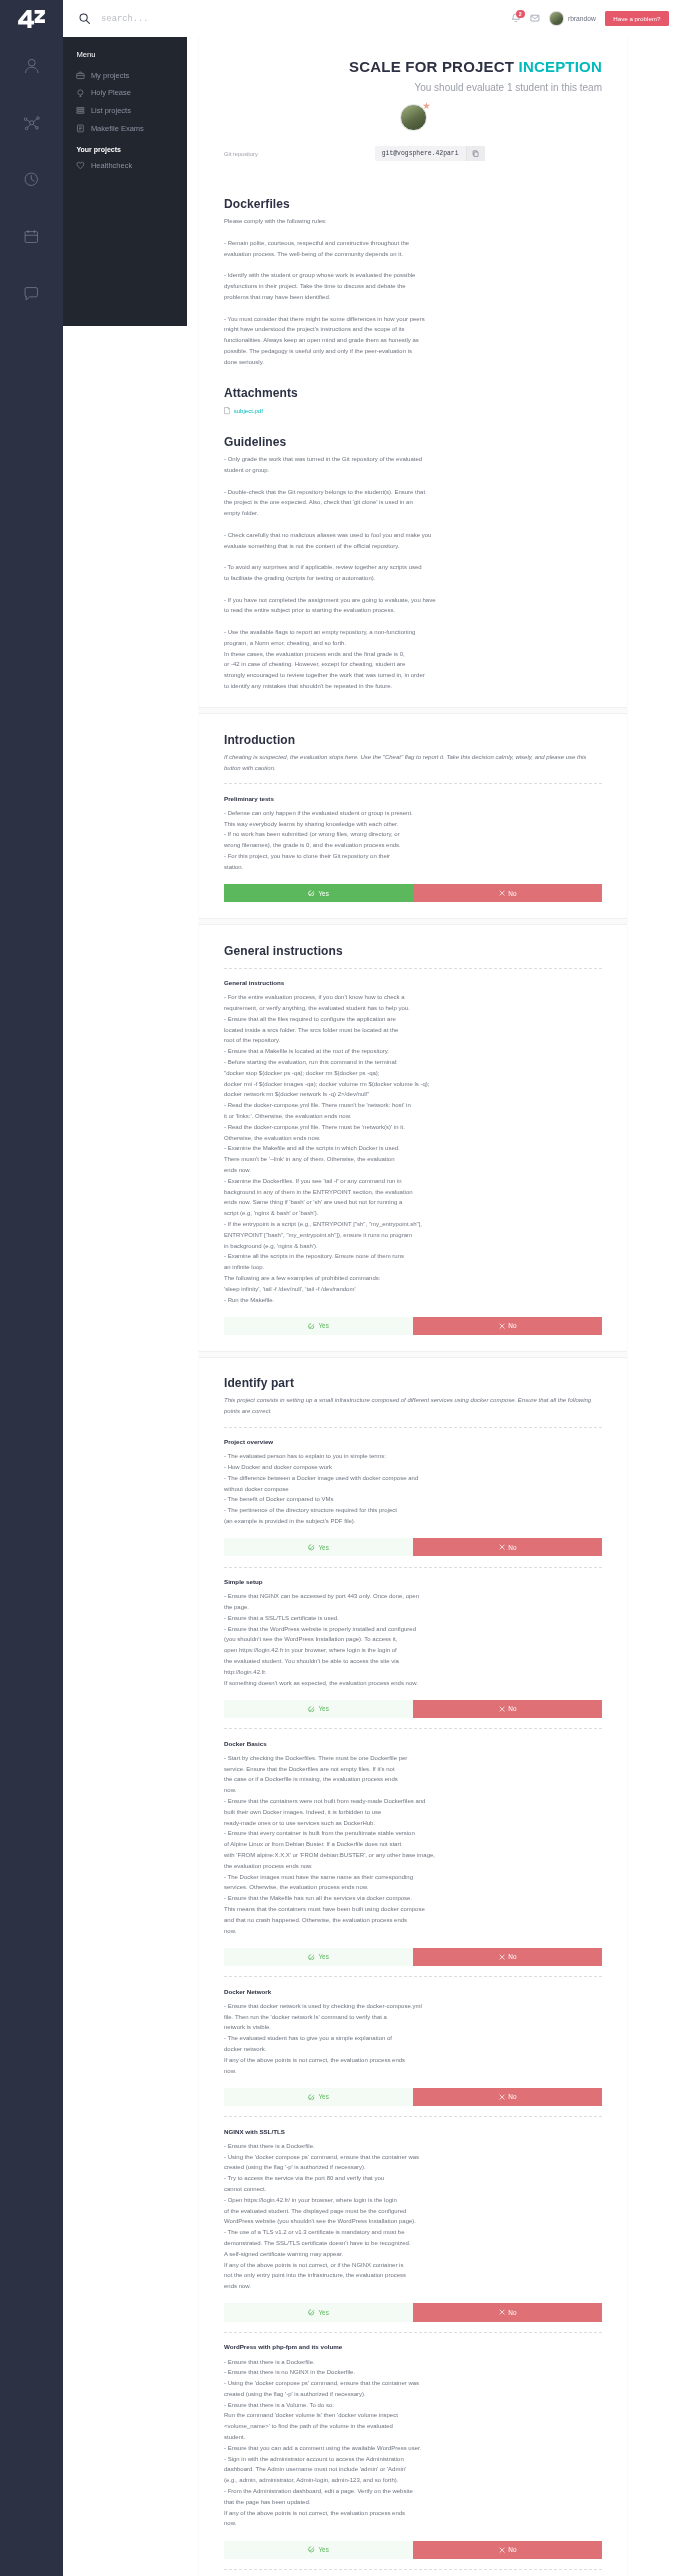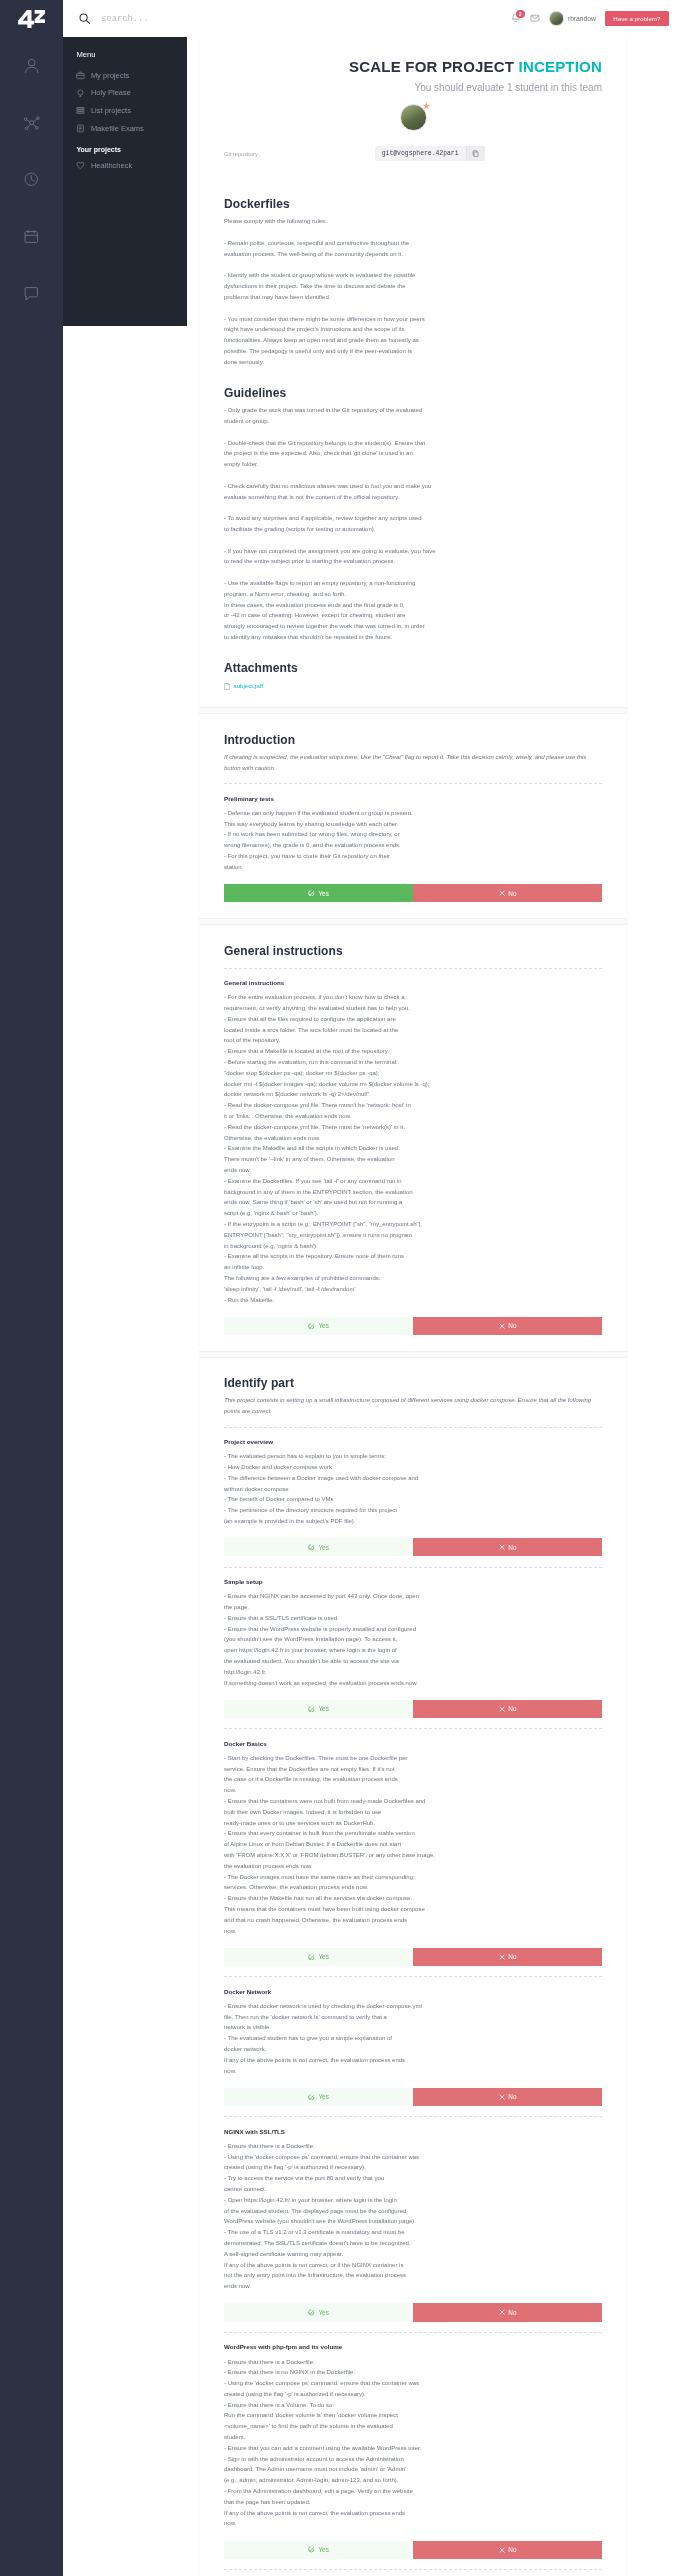--- a/index.html
+++ b/index.html
@@ -311,54 +311,54 @@
 problems that may have been identified.
 
 - You must consider that there might be some differences in how your peers
 might have understood the project's instructions and the scope of its
 functionalities. Always keep an open mind and grade them as honestly as
 possible. The pedagogy is useful only and only if the peer-evaluation is
 done seriously.</div>
   </div>
 
   <div class="section">
-    <h2 class="sec-title">Guidelines</h2>
-    <div class="body-text">- Only grade the work that was turned in the Git repository of the evaluated
-student or group.
-
-- Double-check that the Git repository belongs to the student(s). Ensure that
-the project is the one expected. Also, check that 'git clone' is used in an
-empty folder.
-
-- Check carefully that no malicious aliases was used to fool you and make you
-evaluate something that is not the content of the official repository.
-
-- To avoid any surprises and if applicable, review together any scripts used
-to facilitate the grading (scripts for testing or automation).
-
-- If you have not completed the assignment you are going to evaluate, you have
-to read the entire subject prior to starting the evaluation process.
-
-- Use the available flags to report an empty repository, a non-functioning
-program, a Norm error, cheating, and so forth.
-In these cases, the evaluation process ends and the final grade is 0,
-or -42 in case of cheating. However, except for cheating, student are
-strongly encouraged to review together the work that was turned in, in order
-to identify any mistakes that shouldn't be repeated in the future.</div>
-  </div>
-
-  <div class="section">
     <h2 class="sec-title">Attachments</h2>
     <a class="attach-link">
       <svg width="6.2" height="7.2" viewBox="0 0 13 15">
         <path d="M1 1h8l3 3v10H1z"></path>
           <path d="M9 1v3h3"></path>
       </svg>
       <span>subject.pdf</span>
     </a>
+  </div>
+
+  <div class="section">
+    <h2 class="sec-title">Guidelines</h2>
+    <div class="body-text">- Only grade the work that was turned in the Git repository of the evaluated
+student or group.
+
+- Double-check that the Git repository belongs to the student(s). Ensure that
+the project is the one expected. Also, check that 'git clone' is used in an
+empty folder.
+
+- Check carefully that no malicious aliases was used to fool you and make you
+evaluate something that is not the content of the official repository.
+
+- To avoid any surprises and if applicable, review together any scripts used
+to facilitate the grading (scripts for testing or automation).
+
+- If you have not completed the assignment you are going to evaluate, you have
+to read the entire subject prior to starting the evaluation process.
+
+- Use the available flags to report an empty repository, a non-functioning
+program, a Norm error, cheating, and so forth.
+In these cases, the evaluation process ends and the final grade is 0,
+or -42 in case of cheating. However, except for cheating, student are
+strongly encouraged to review together the work that was turned in, in order
+to identify any mistakes that shouldn't be repeated in the future.</div>
   </div>
   <div class="section-sep"></div>
 
   <div class="section">
     <h2 class="sec-title">Introduction</h2>
     <div class="sec-intro">If cheating is suspected, the evaluation stops here. Use the "Cheat" flag to report it. Take this decision calmly, wisely, and please use this button with caution.</div>
     <div class="dashed"></div>
     <h4 class="q-title">Preliminary tests</h4>
     <div class="body-text">- Defense can only happen if the evaluated student or group is present.
 This way everybody learns by sharing knowledge with each other.

